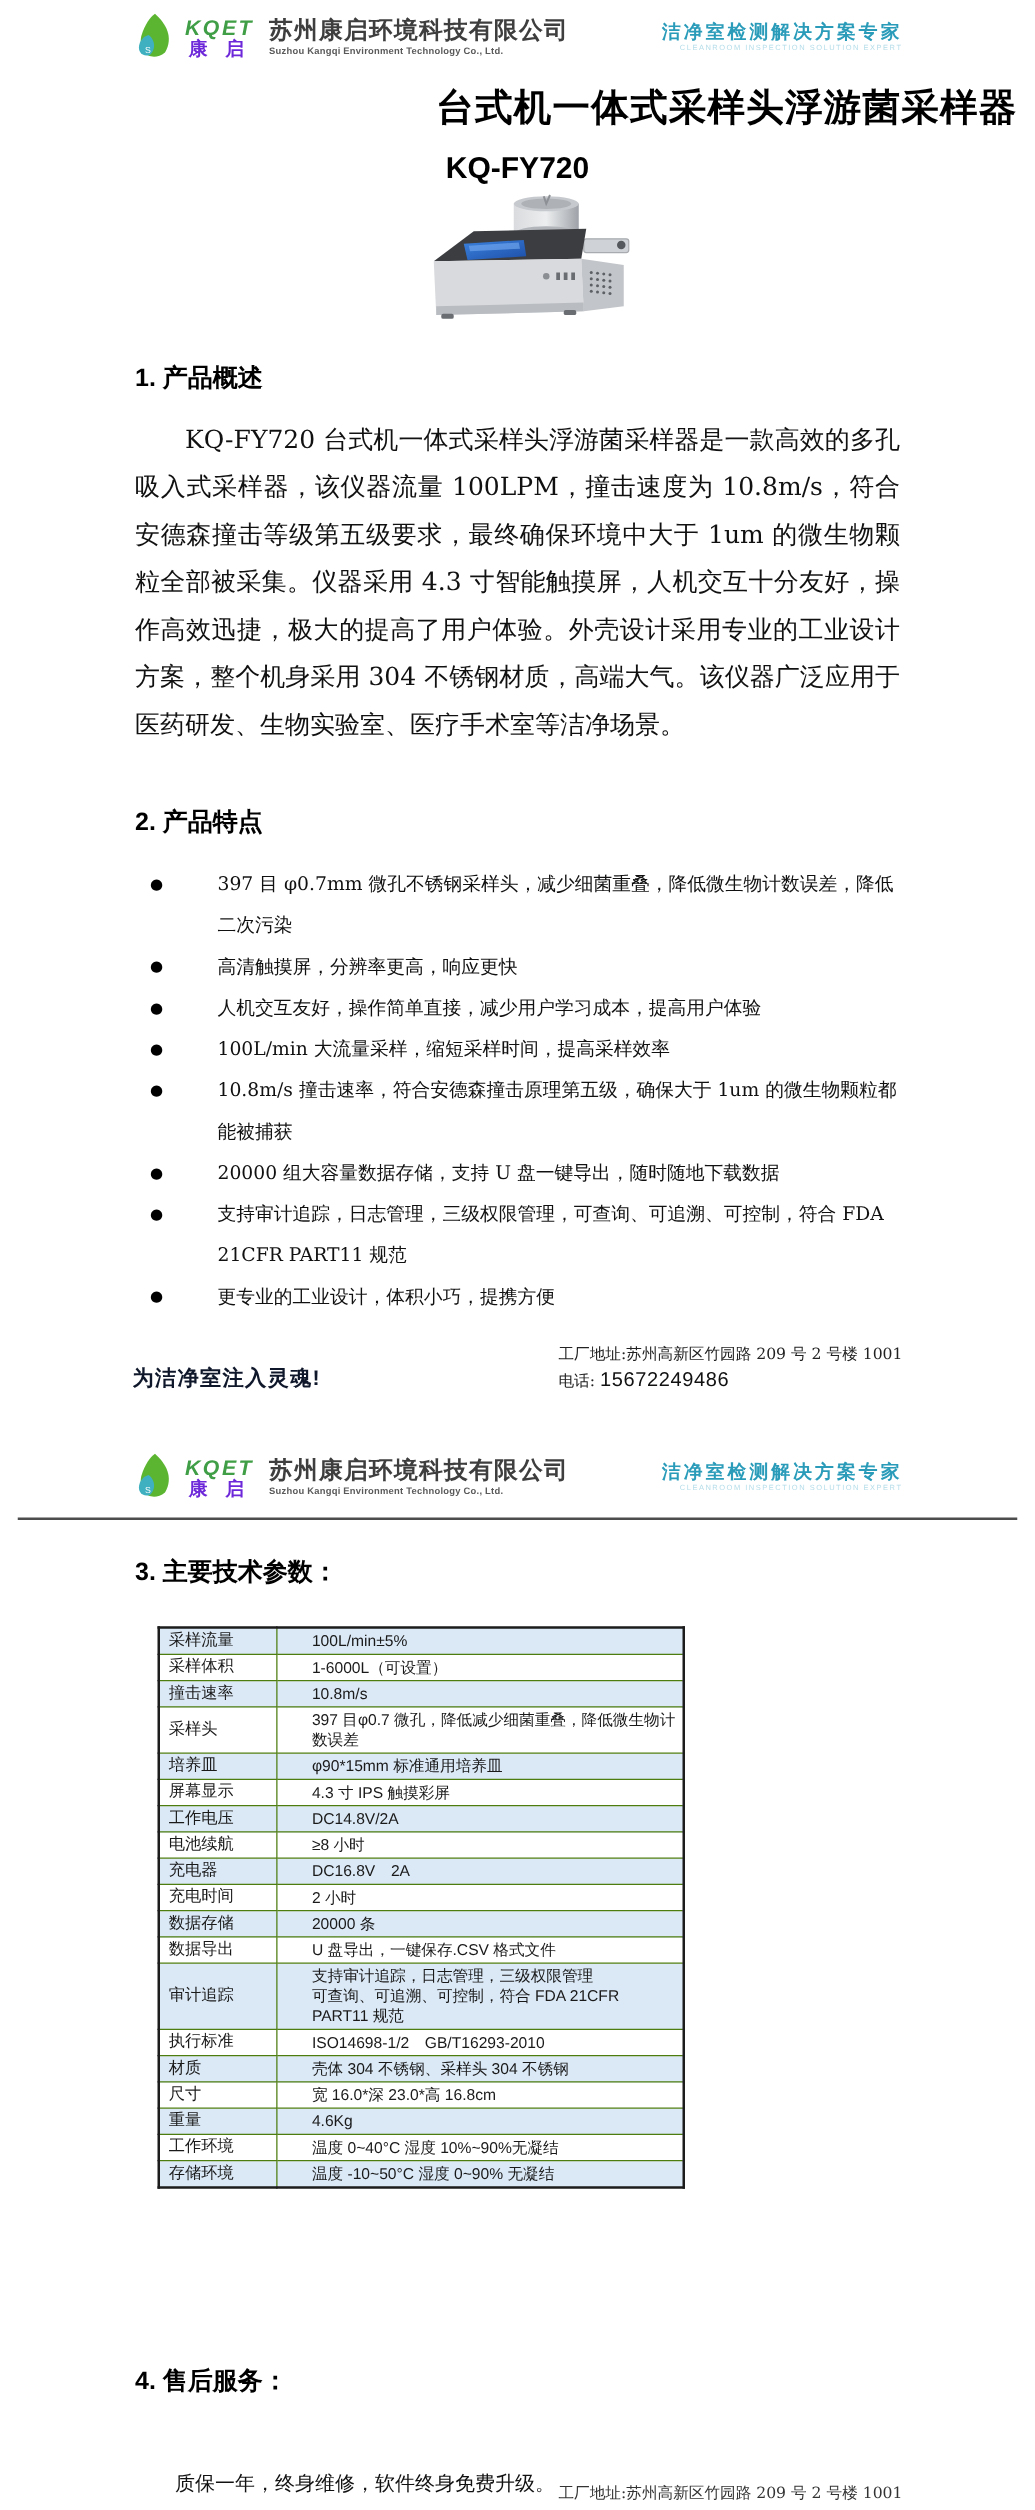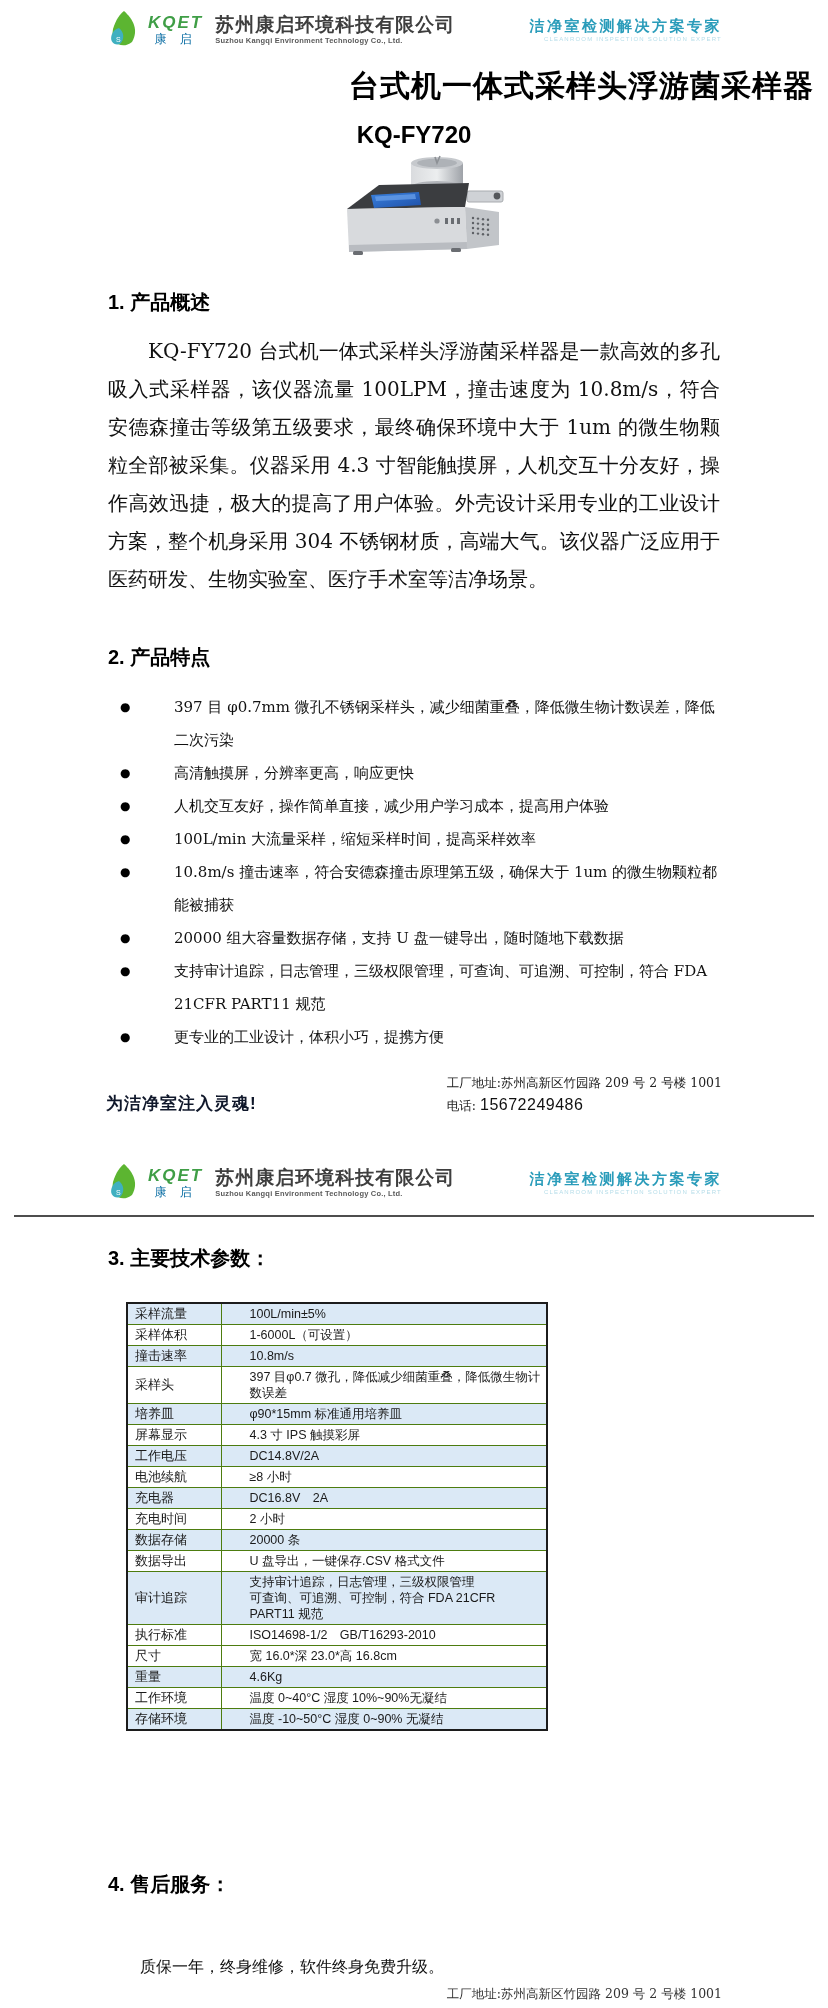--- a/index.html
+++ b/index.html
@@ -13,22 +13,22 @@
   .hdr { display:flex; justify-content:space-between; align-items:center; padding:10px 92px 0; }
   .hdr2 { margin-top:36px; padding-bottom:12px; border-bottom:2px solid #4d4d4d; }
   .logo { display:flex; align-items:center; gap:8px; }
   .logo-mark { width:34px; height:40px; flex:0 0 auto; }
   .logo-kqet { text-align:center; margin-right:4px; }
   .logo-kqet .kqet {
     font-family:"Liberation Sans",sans-serif; font-weight:bold; font-style:italic;
     font-size:17px; letter-spacing:2px; color:#3f9e46; line-height:18px;
   }
   .logo-kqet .kq-cn {
-    font-family:"Liberation Sans",sans-serif; font-weight:normal;
-    font-size:12px; letter-spacing:5px; color:#0369a1; line-height:15px;
+    font-family:"Liberation Sans",sans-serif; font-weight:bold;
+    font-size:15px; letter-spacing:5px; color:#6d28d9; line-height:15px;
   }
   .logo-co .co-cn {
     font-family:"Liberation Sans",sans-serif; font-weight:bold;
     font-size:19px; letter-spacing:1px; color:#3e3e3e; line-height:22px;
   }
   .logo-co .co-en {
     font-family:"Liberation Sans",sans-serif; font-weight:bold;
     font-size:7.5px; color:#5a5a5a; letter-spacing:.2px; line-height:10px;
   }
   .tagline { text-align:right; }
@@ -275,20 +275,24 @@
         </tr>
         <tr class="alt">
           <td class="label">审计追踪</td>
           <td class="value">支持审计追踪，日志管理，三级权限管理
 可查询、可追溯、可控制，符合 FDA 21CFR PART11 规范</td>
         </tr>
         <tr>
           <td class="label">执行标准</td>
           <td class="value">ISO14698-1/2　GB/T16293-2010</td>
         </tr>
+        <tr class="alt">
+          <td class="label">材质</td>
+          <td class="value">壳体 304 不锈钢、采样头 304 不锈钢</td>
+        </tr>
         <tr>
           <td class="label">尺寸</td>
           <td class="value">宽 16.0*深 23.0*高 16.8cm</td>
         </tr>
         <tr class="alt">
           <td class="label">重量</td>
           <td class="value">4.6Kg</td>
         </tr>
         <tr>
           <td class="label">工作环境</td>

